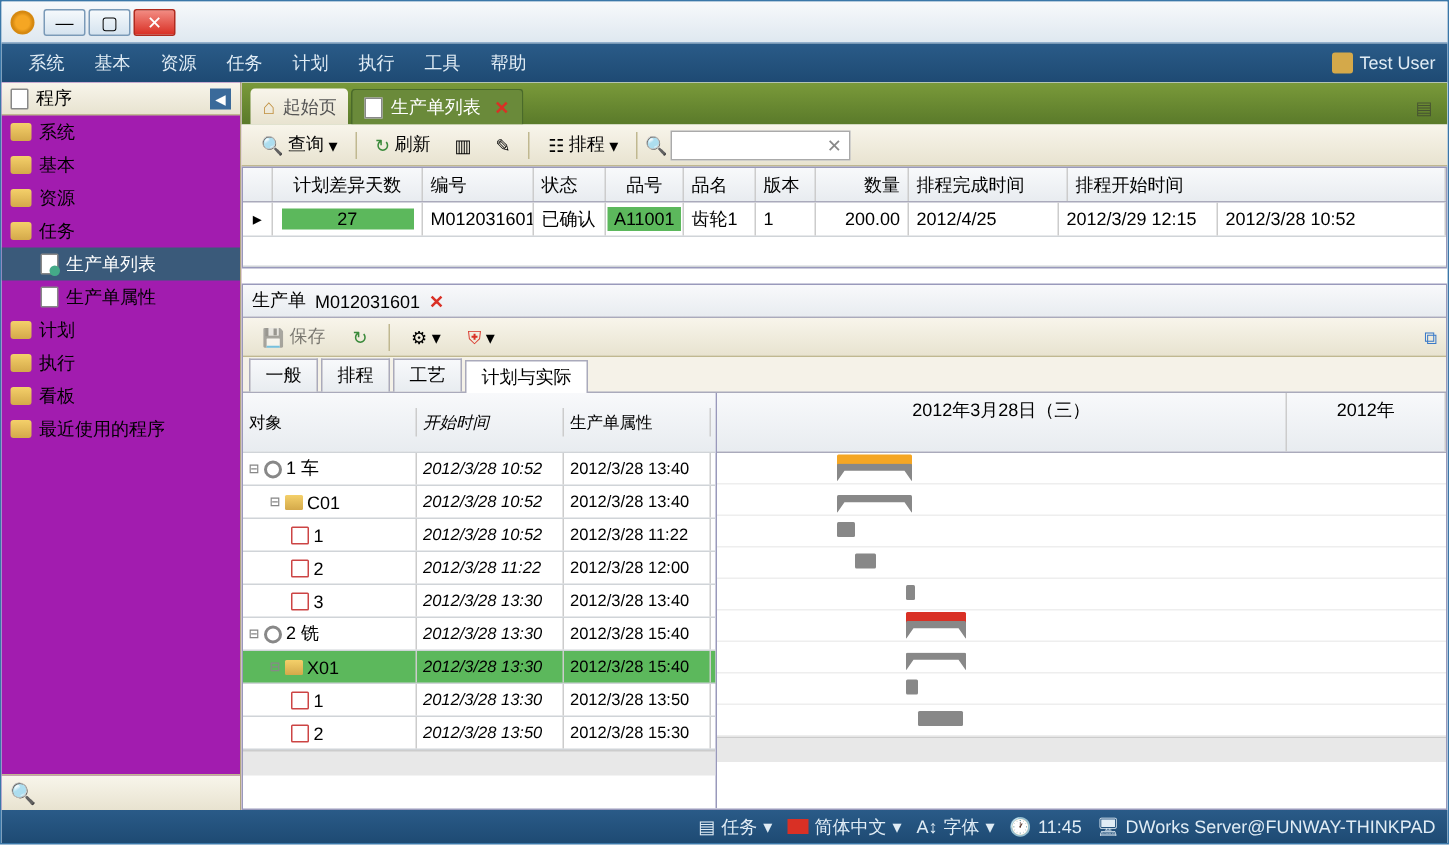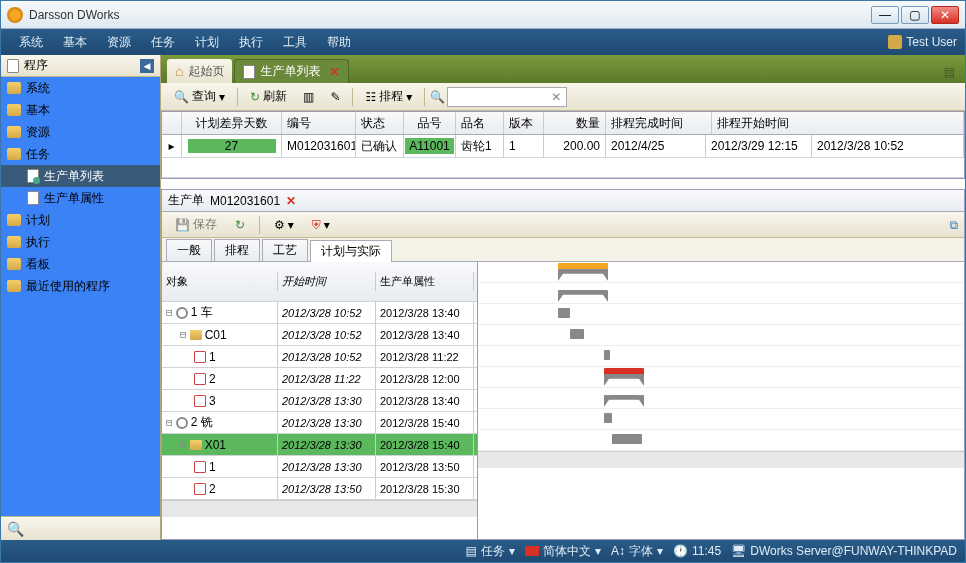--- a/index.html
+++ b/index.html
@@ -17,21 +17,21 @@
 .menubar { height: 26px; background: linear-gradient(#2a5b88,#1e4a73); display: flex; align-items: center; padding: 0 8px; color: #e0ecf5; }
 .menubar .menu-item { padding: 0 10px; cursor: pointer; }
 .menubar .spacer { flex: 1; }
 .menubar .user { display: flex; align-items: center; gap: 4px; }
 .menubar .user-icon { width: 14px; height: 14px; background: #d4a94a; border-radius: 2px; }
 
 
 .main { display: flex; height: calc(100% - 28px - 26px - 22px); }
 
 
-.sidebar { width: 160px; background: #3b82f6; border-right: 1px solid #b0a880; display: flex; flex-direction: column; }
+.sidebar { width: 160px; background: #a21caf; border-right: 1px solid #b0a880; display: flex; flex-direction: column; }
 .side-header { height: 22px; background: linear-gradient(#f8f5eb,#e8e3d0); border-bottom: 1px solid #c0b890; display: flex; align-items: center; padding: 0 6px; }
 .side-header .collapse { width: 14px; height: 14px; background: #3a6a9a; color: #fff; font-size: 9px; display: flex; align-items: center; justify-content: center; }
 .side-tree { flex: 1; overflow: auto; }
 .tree-item { display: flex; align-items: center; height: 22px; padding-left: 6px; cursor: pointer; }
 .tree-item.selected { background: #3a5a7a; color: #fff; }
 .tree-item.indent1 { padding-left: 26px; }
 .folder-icon { width: 14px; height: 12px; background: linear-gradient(#f4d06a,#d4a94a); border-radius: 2px; margin-right: 5px; }
 .doc-icon { width: 12px; height: 14px; background: #fff; border: 1px solid #888; border-radius: 1px; margin-right: 5px; position: relative; }
 .doc-icon.sel::after { content:""; position:absolute; right:-2px; bottom:-2px; width:7px; height:7px; background:#4a8; border-radius:50%; }
 .side-footer { height: 24px; border-top: 1px solid #c0b890; display: flex; align-items: center; padding: 0 6px; background: linear-gradient(#f8f5eb,#e8e3d0); }
@@ -118,21 +118,20 @@
 .statusbar { height: 22px; background: linear-gradient(#2a5b88,#1e4a73); color: #e0ecf5; display: flex; align-items: center; padding: 0 8px; gap: 10px; font-size: 11px; }
 .statusbar .spacer { flex: 1; }
 .statusbar .seg { display: flex; align-items: center; gap: 4px; }
 .flag { width: 14px; height: 10px; background: #d93025; }
 </style>
 </head>
 <body>
 
 <div class="titlebar">
   <div class="icon"></div>
-  <div class="title">Darsson DWorks</div>
   <div class="winbtns">
     <div class="winbtn">—</div>
     <div class="winbtn">▢</div>
     <div class="winbtn close">✕</div>
   </div>
 </div>
 
 <div class="menubar">
   <div id="menu-items" style="display: flex;">
       <div class="menu-item">系统</div>
@@ -413,20 +412,24 @@
                     <span>2</span>
                   </div>
                 </div>
                 <div class="lgc s">2012/3/28 13:50</div>
                 <div class="lgc e">2012/3/28 15:30</div>
               </div>
             </div>
           <div class="lg-scrollbar"></div>
         </div>
         <div class="gantt">
+          <div class="gantt-head">
+            <div class="day" style="flex:0 0 380px">2012年3月28日（三）</div>
+            <div class="day">2012年</div>
+          </div>
           <div class="gantt-body" id="gantt-body">
               <div class="gantt-row">
                 <div class="bar yellow" style="left: 80px; width: 50px;"></div>
                 <div class="bar outline" style="left: 80px; width: 50px;"></div>
               </div>
               <div class="gantt-row">
                 <div class="bar outline" style="left: 80px; width: 50px;"></div>
               </div>
               <div class="gantt-row">
                 <div class="bar gray" style="left: 80px; width: 12px;"></div>

